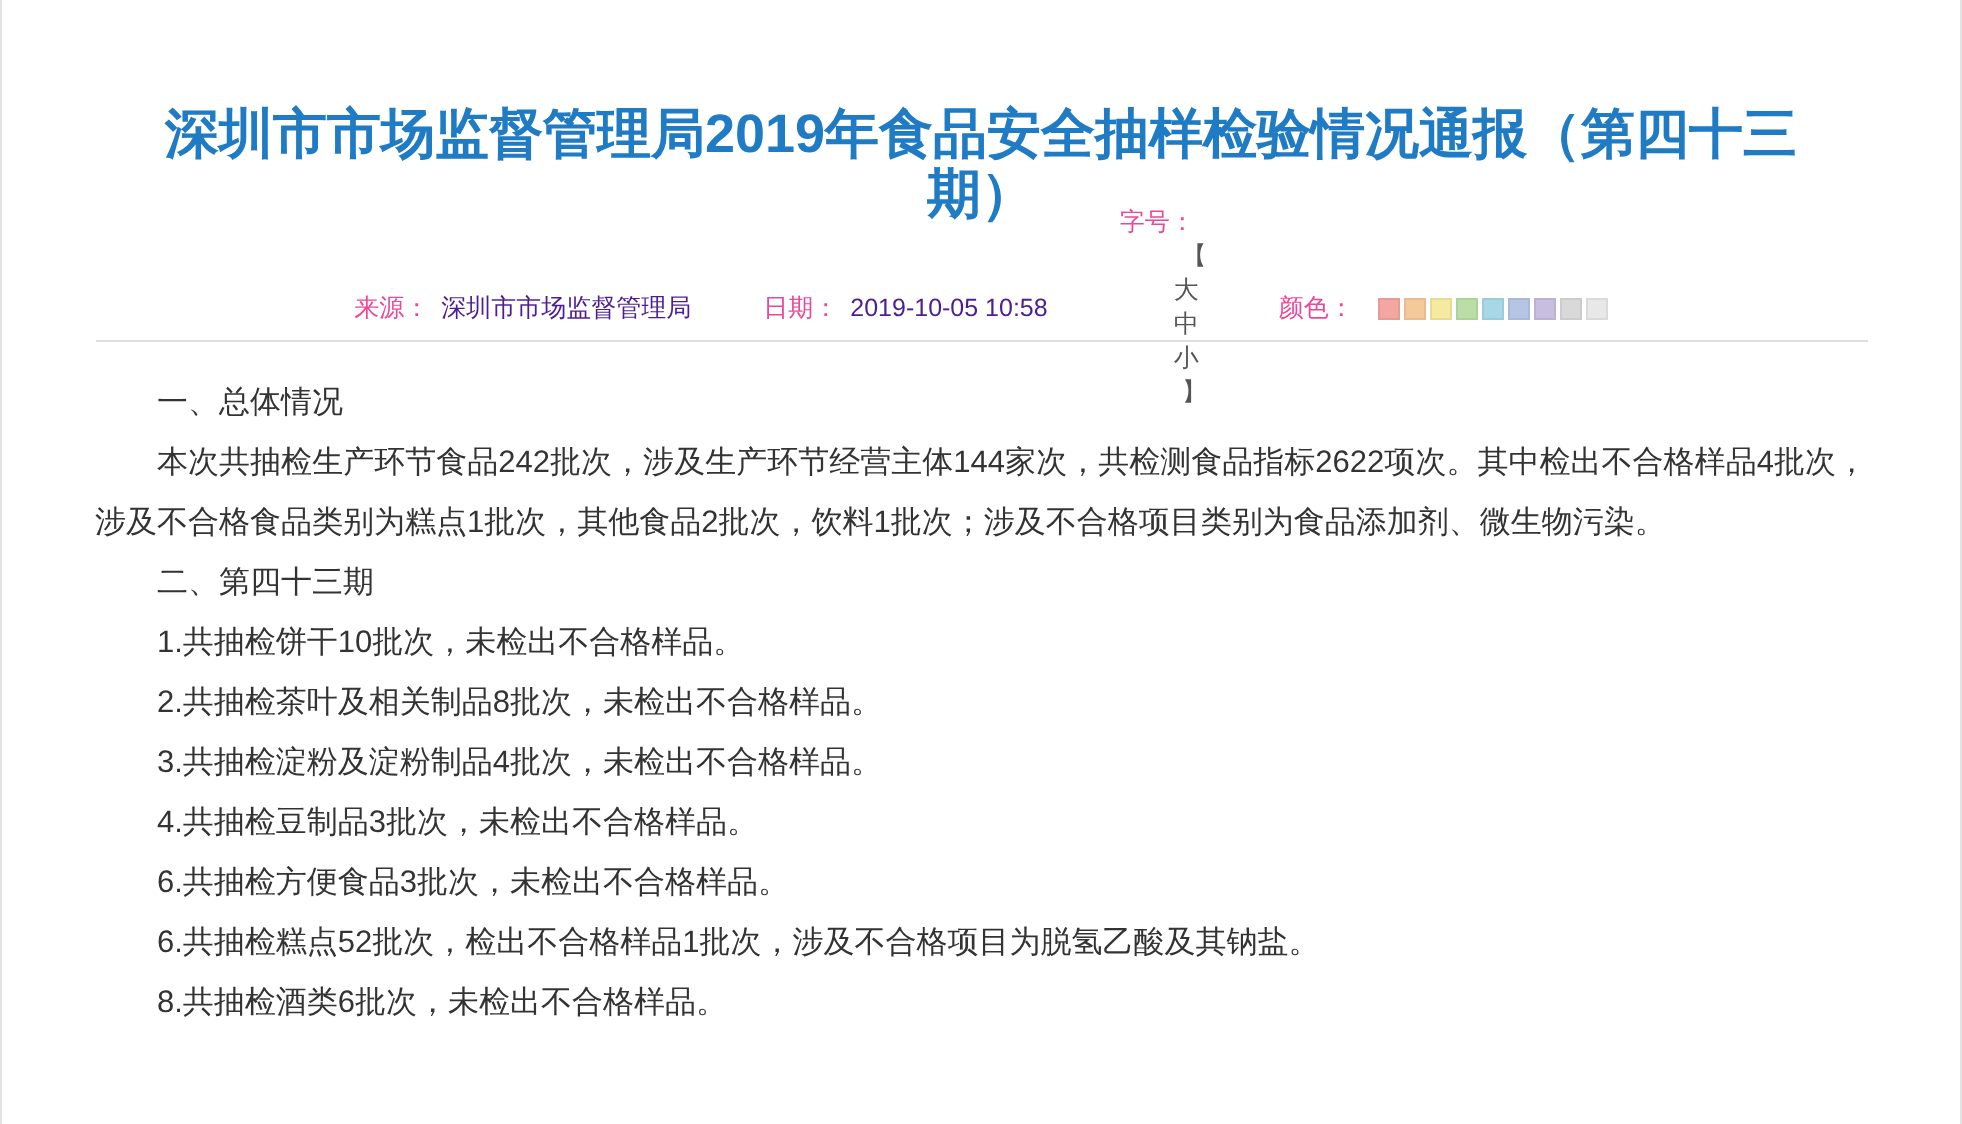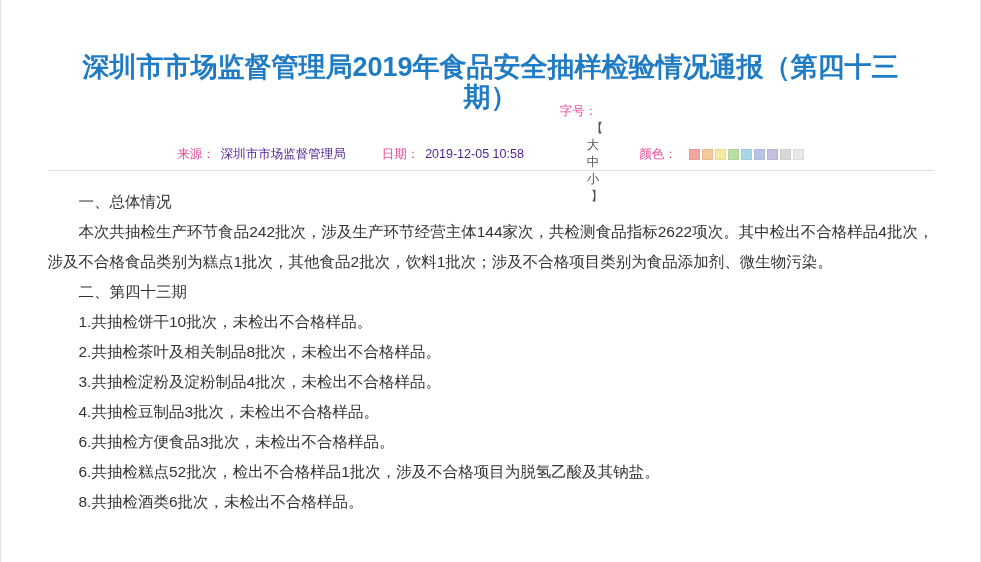--- a/index.html
+++ b/index.html
@@ -149,21 +149,21 @@
 
         <div class="meta-group">
           <span class="meta-label">来源：</span>
           <span class="meta-value">深圳市市场监督管理局</span>
         </div>
 
         <span class="meta-sep"></span>
 
         <div class="meta-group">
           <span class="meta-label">日期：</span>
-          <span class="meta-value">2019-12-05 10:58</span>
+          <span class="meta-value">2019-10-05 10:58</span>
         </div>
 
         <span class="meta-sep"></span>
 
         <div class="font-size-group">
           <span class="meta-label">字号：</span>
           <span class="brackets">【</span>
           <span class="fs-opt">大</span>
           <span class="fs-opt">中</span>
           <span class="fs-opt">小</span>

